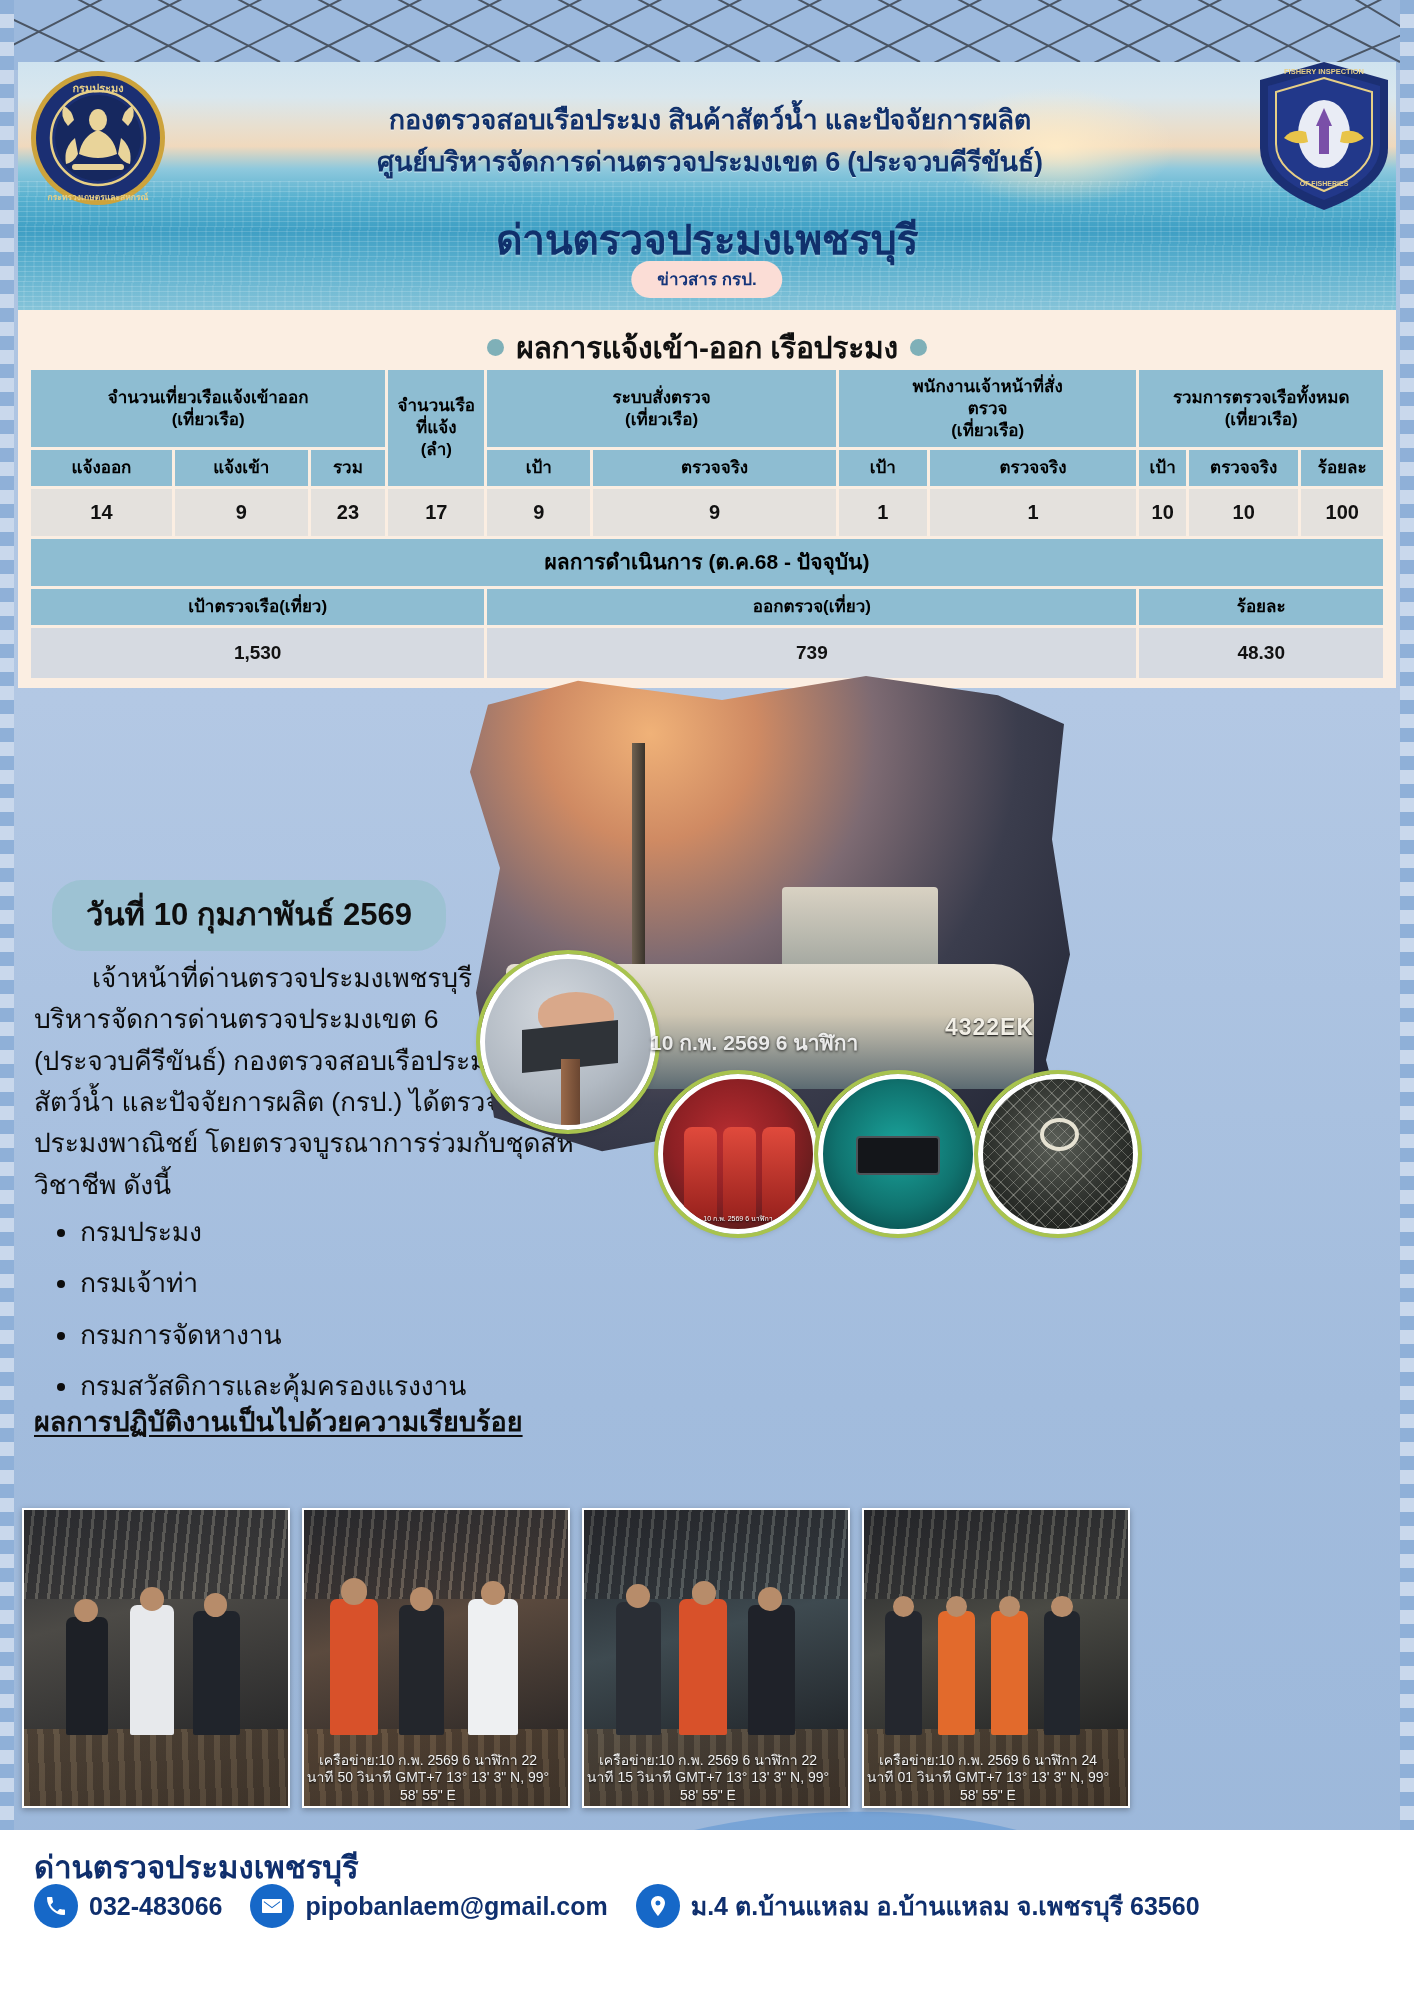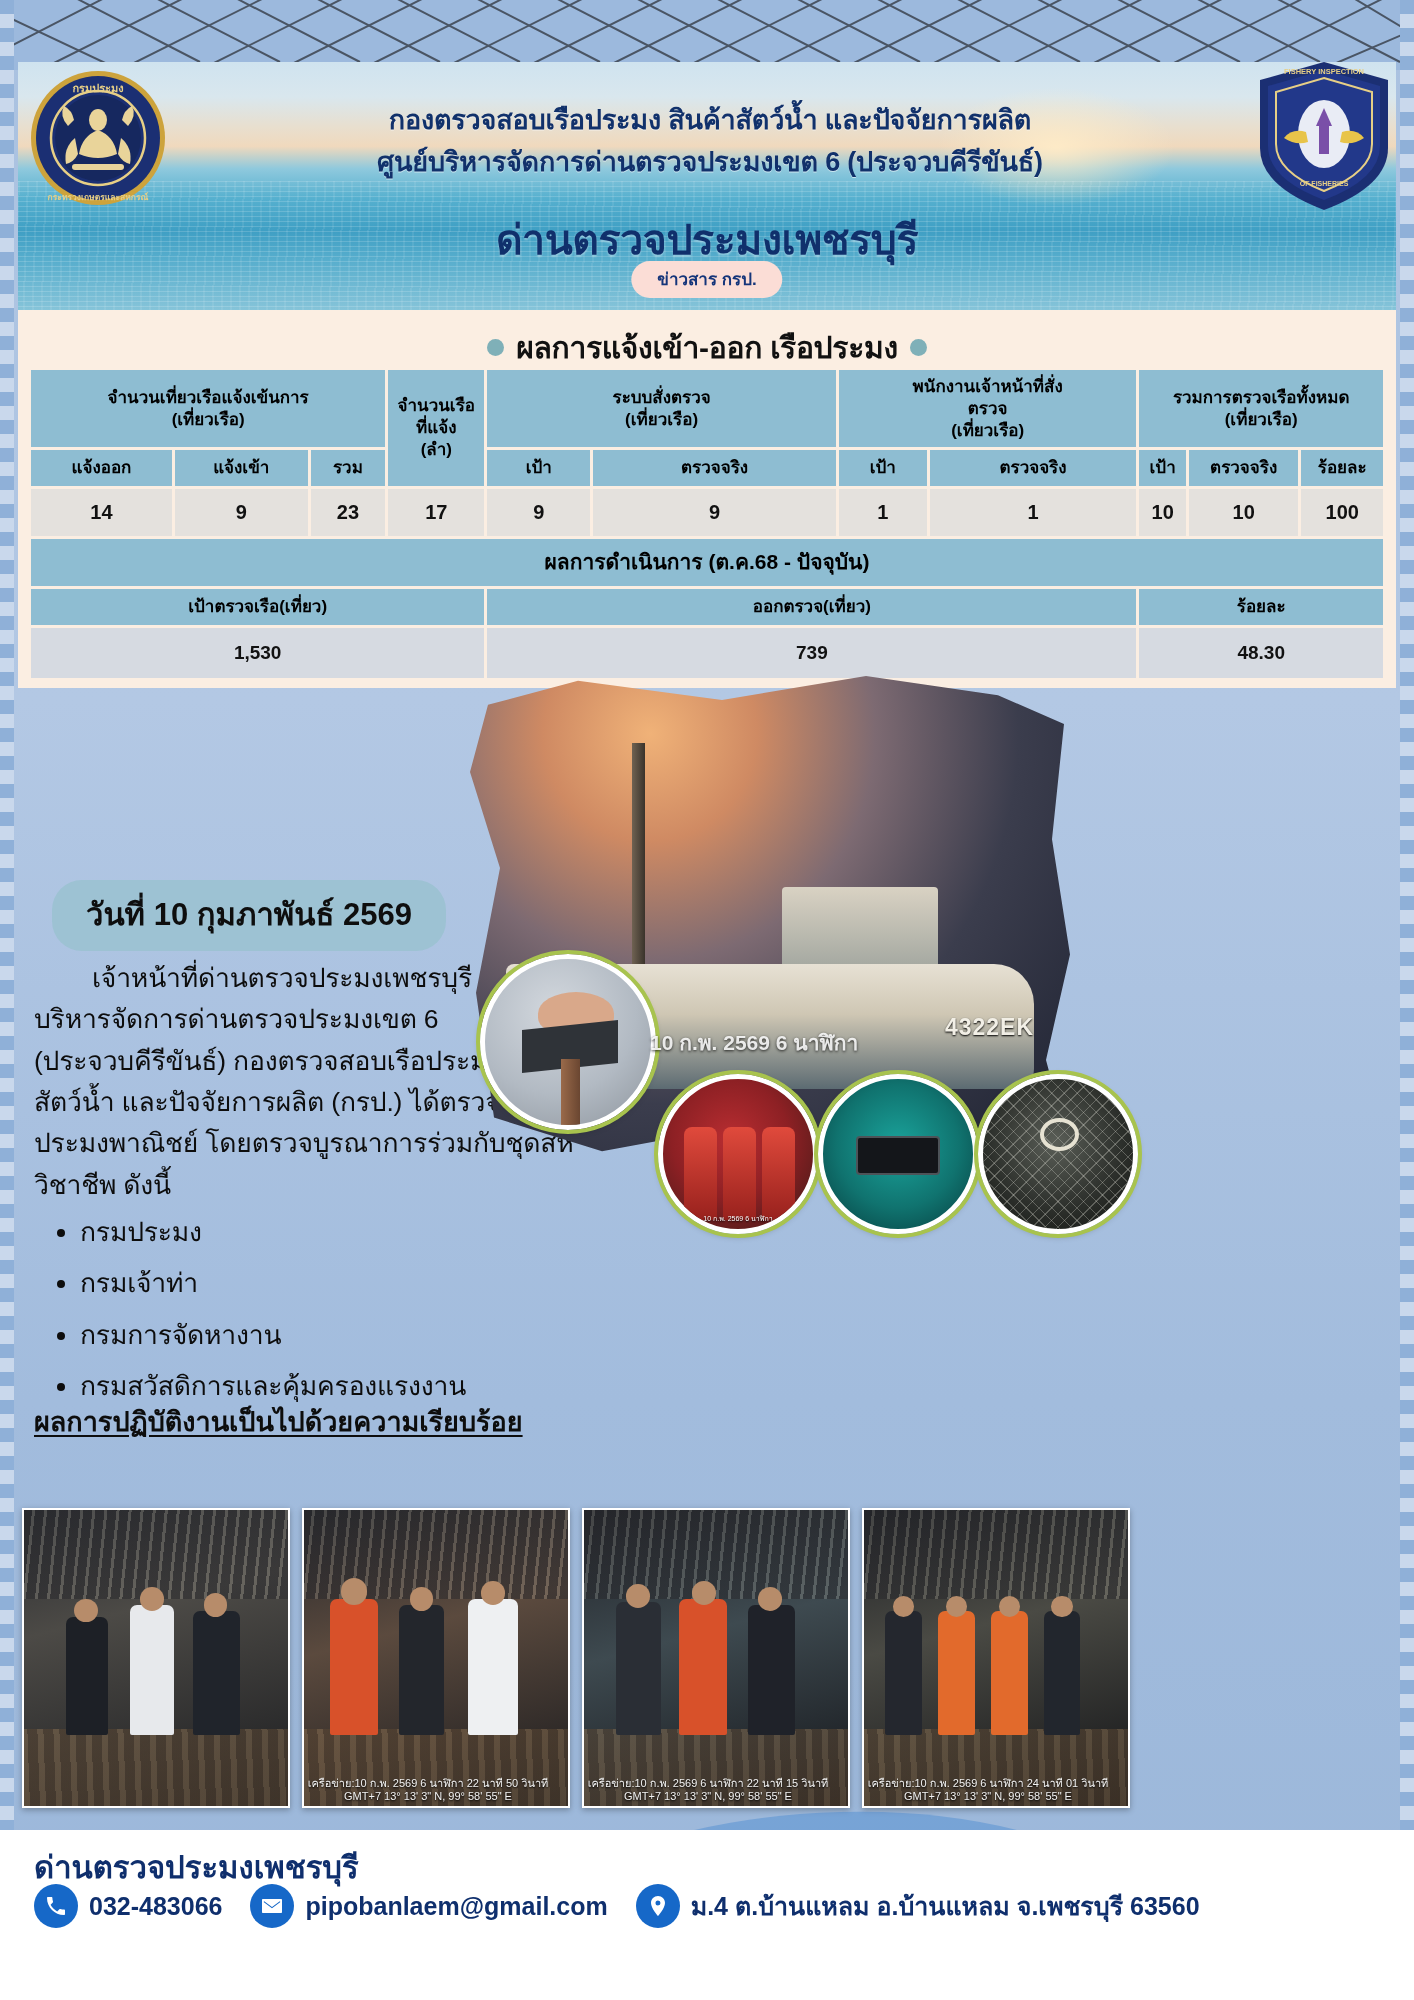--- a/index.html
+++ b/index.html
@@ -292,21 +292,21 @@
     position:absolute; left:0; bottom:0; width:100%; height:26%;
     background: repeating-linear-gradient(88deg, rgba(150,120,85,.45) 0 6px, rgba(90,70,50,.55) 6px 16px);
   }
   .shot .p { position:absolute; bottom: 24%; border-radius: 7px 7px 2px 2px; }
   .shot .head { position:absolute; border-radius:50%; background:#b78c6a; }
 
   .gps {
     position:absolute; left:0; right:16px; bottom: 2px;
     text-align:center;
     color: #f2f2f2;
-    font-size: 11px;
+    font-size: 14px;
     line-height: 1.25;
     text-shadow: 0 1px 2px #000;
   }
 
   
   .wave-band {
     position:absolute; left:0; bottom:0; width:1414px; height: 300px;
     overflow:hidden; pointer-events:none;
   }
   .footer {
@@ -406,21 +406,21 @@
 
   <div class="panel">
     <div class="panel-title">
       <span class="dotmark"></span><span>ผลการแจ้งเข้า-ออก เรือประมง</span><span class="dotmark"></span>
     </div>
 
     <table class="grid">
       <tbody>
           <tr>
         <th colspan="3" style="width:265px">
-          <span>จำนวนเที่ยวเรือแจ้งเข้นการ</span><br>
+          <span>จำนวนเที่ยวเรือแจ้งเข้าออก</span><br>
           <span>(เที่ยวเรือ)</span>
         </th>
         <th rowspan="2" style="width:96px">
           <span>จำนวนเรือ</span><br>
           <span>ที่แจ้ง</span><br>
           <span>(ลำ)</span>
         </th>
         <th colspan="2" style="width:260px">
           <span>ระบบสั่งตรวจ</span><br>
           <span>(เที่ยวเรือ)</span>

